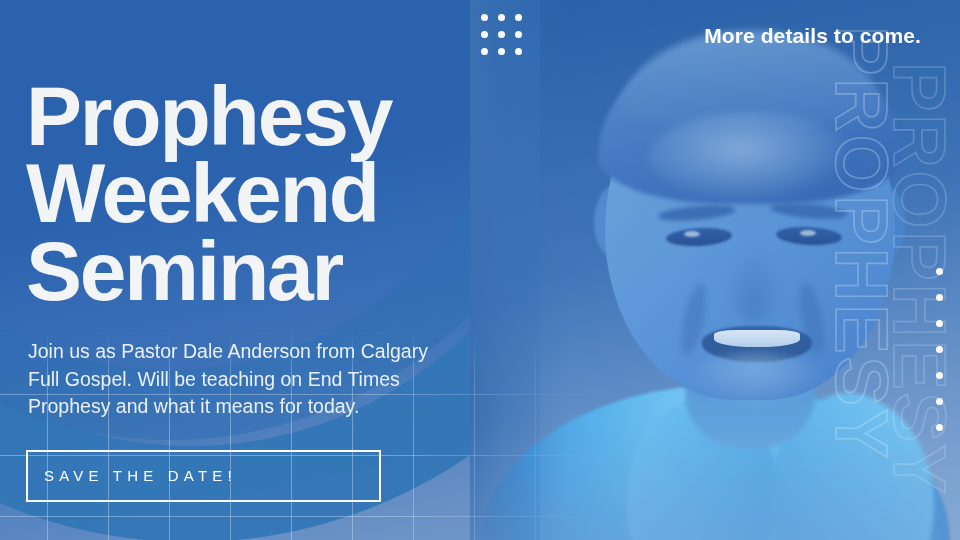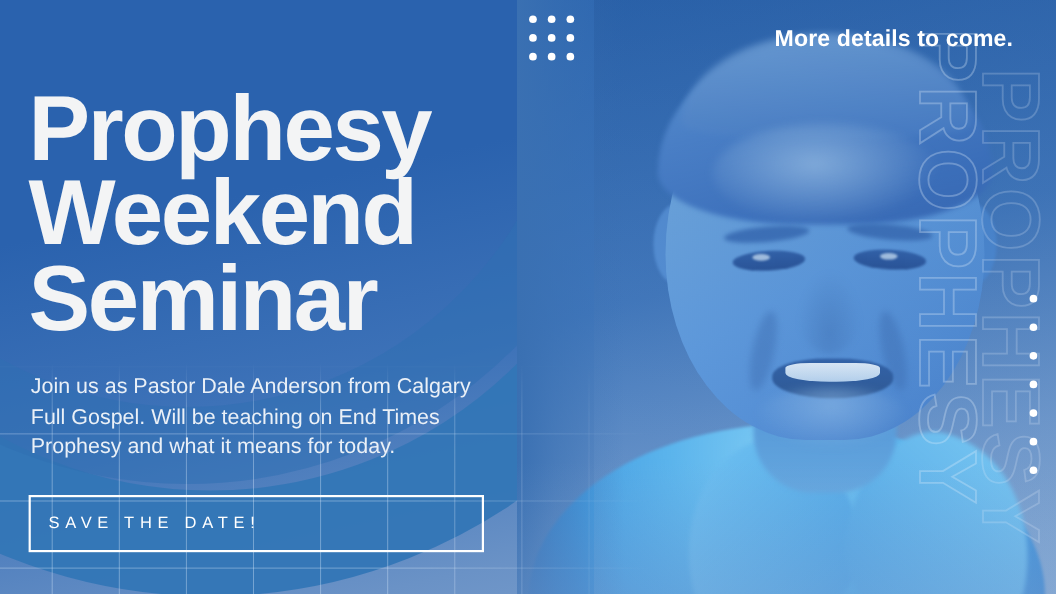--- a/index.html
+++ b/index.html
@@ -198,21 +198,21 @@
     position:absolute;left:26px;top:78px;width:470px;
     color:#f3f4f5;font-size:84px;font-weight:700;line-height:.92;
     letter-spacing:-2.2px;
   }
   .headline span{display:block;}
   .body-copy{
     position:absolute;left:28px;top:322px;width:400px;
     color:#eaf0f7;font-size:19.5px;line-height:1.42;font-weight:400;margin-top:16px;
   }
   .date-box{
-    position:absolute;left:26px;top:450px;width:414px;
+    position:absolute;left:26px;top:450px;width:355px;
     border:2.4px solid #ffffff;
     padding:12px 16px 13px 16px;
     box-sizing:border-box;
   }
   .date-box div{
     color:#fff;font-size:15px;font-weight:400;letter-spacing:5.2px;line-height:1.55;
     white-space:nowrap;
   }
 </style>
 </head>

